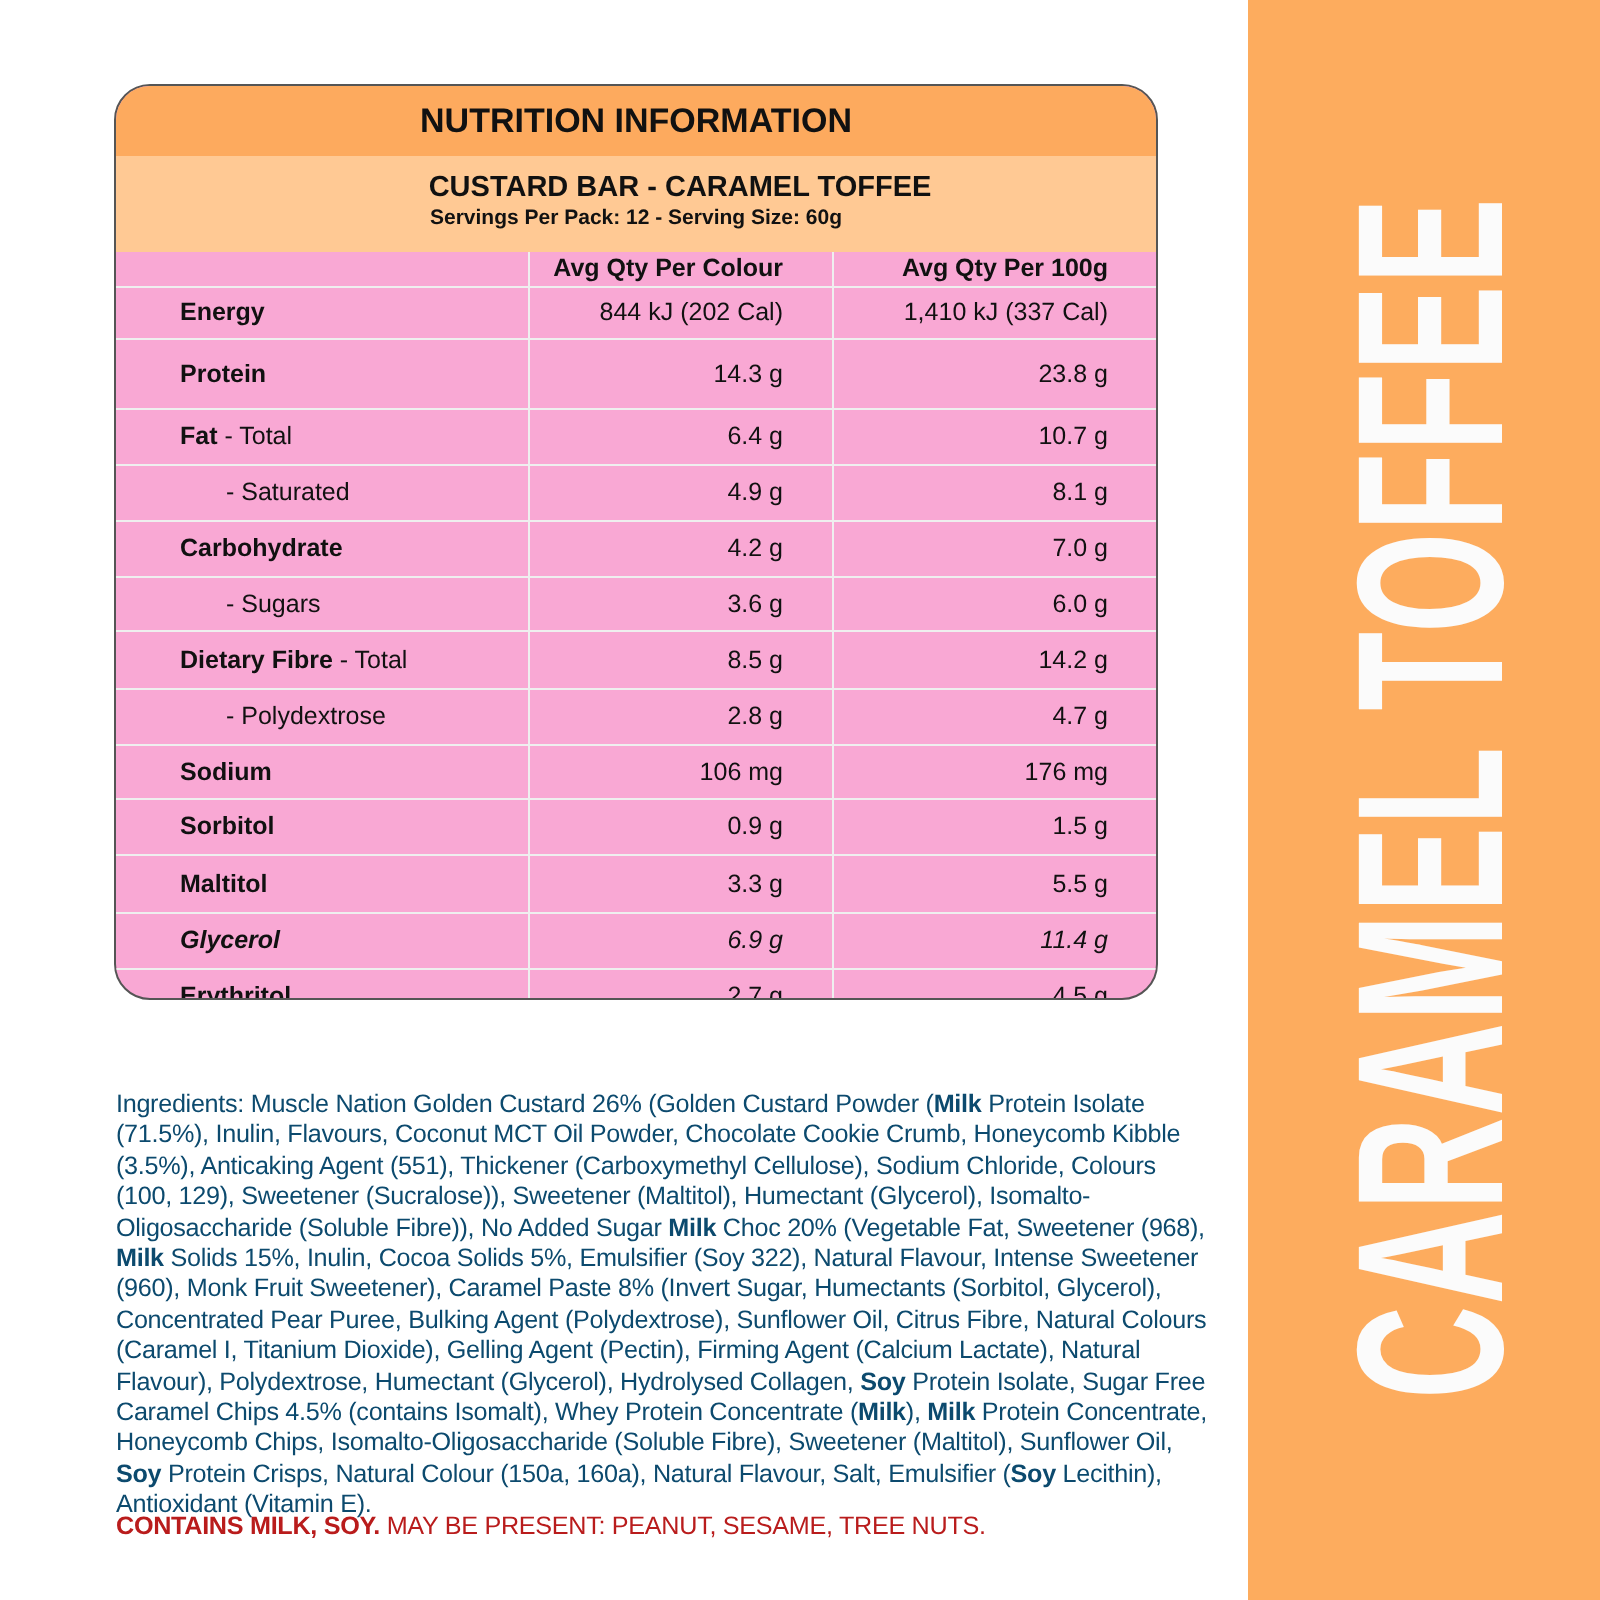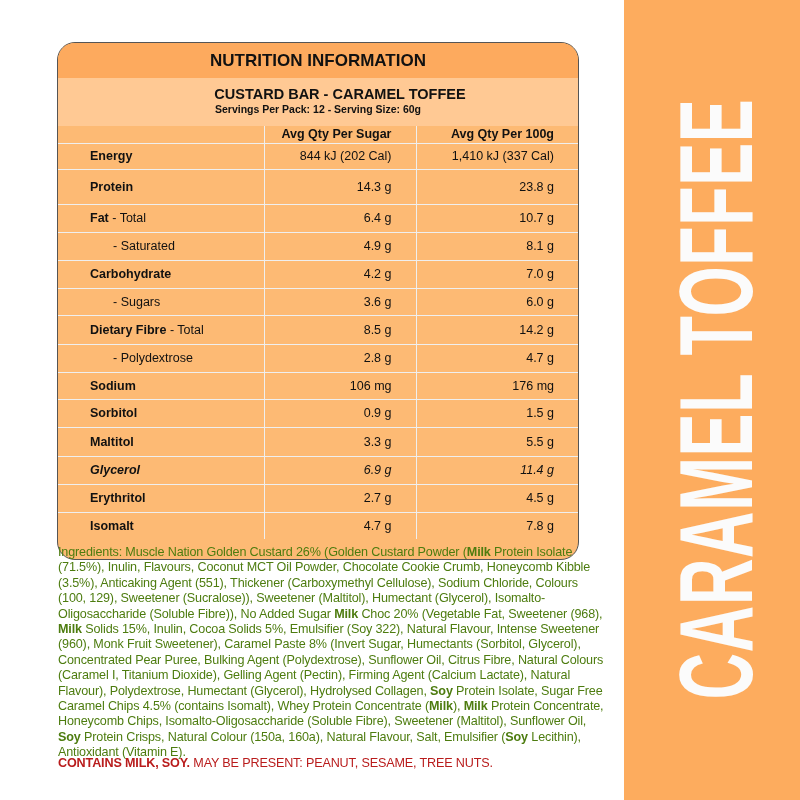--- a/index.html
+++ b/index.html
@@ -12,22 +12,22 @@
     }
     .side-title {
       position: absolute; left: 716px; top: 399px;
       transform: translate(-50%, -50%) rotate(-90deg) scaleX(0.62);
       white-space: nowrap;
       font-family: "Liberation Sans", sans-serif; font-weight: 700;
       font-size: 104px; line-height: 1; color: #FBFBFB; letter-spacing: 1px;
     }
 
     .label-box {
-      position: absolute; left: 57px; top: 42px; width: 522px; height: 518px;
-      border: 1.5px solid #555; border-radius: 18px; overflow: hidden; background: #fdba74;
+      position: absolute; left: 57px; top: 42px; width: 522px; height: 458px;
+      border: 1.5px solid #555; border-radius: 18px; overflow: hidden; background: #f9a8d4;
     }
     .hdr1 {
       height: 35px; background: #FDAA5E; text-align: center;
       font-weight: 700; font-size: 17px; line-height: 36px; color: #111;
     }
     .hdr2 {
       height: 48px; background: #FFC994; text-align: center; padding-top: 7px;
     }
     .hdr2 .product { font-weight: 700; font-size: 14.5px; line-height: 18px; padding-left: 44px; }
     .hdr2 .servings { font-weight: 700; font-size: 10.5px; line-height: 13px; }
@@ -43,21 +43,21 @@
     table.nut th { height: 17px; font-weight: 700; text-align: right; padding-right: 24px; font-size: 12.5px; }
     table.nut th.blank { text-align: left; }
     table.nut td.name { padding-left: 32px; font-weight: 400; }
     table.nut td.name.sub { padding-left: 55px; }
     table.nut td.name b { font-weight: 700; }
     table.nut td.val { text-align: right; padding-right: 24px; }
     table.nut tr:last-child td { border-bottom: none; }
 
     .ingredients {
       position: absolute; left: 58px; top: 545px; width: 550px;
-      font-size: 12.6px; line-height: 15.4px; color: #4d7c0f;
+      font-size: 12.6px; line-height: 15.4px; color: #0c4a6e;
       letter-spacing: -0.15px;
     }
     .ingredients b { font-weight: 700; }
     .allergens {
       position: absolute; left: 58px; top: 756px; width: 550px;
       font-size: 12.6px; line-height: 15px; color: #b91c1c; letter-spacing: -0.15px;
     }
     .allergens b { font-weight: 700; }
   </style>
 </head>
@@ -74,21 +74,21 @@
   </div>
   <table class="nut">
     <colgroup>
         <col class="c1">
         <col class="c2">
         <col class="c3">
       </colgroup>
     <thead>
       <tr>
         <th class="blank"></th>
-        <th>Avg Qty Per Sugar</th>
+        <th>Avg Qty Per Colour</th>
         <th>Avg Qty Per 100g</th>
       </tr>
     </thead>
     <tbody id="nut-body">
         <tr style="height: 26px;">
           <td class="name"><b>Energy</b></td>
           <td class="val">844 kJ (202 Cal)</td>
           <td class="val">1,410 kJ (337 Cal)</td>
         </tr>
         <tr style="height: 35px;">

